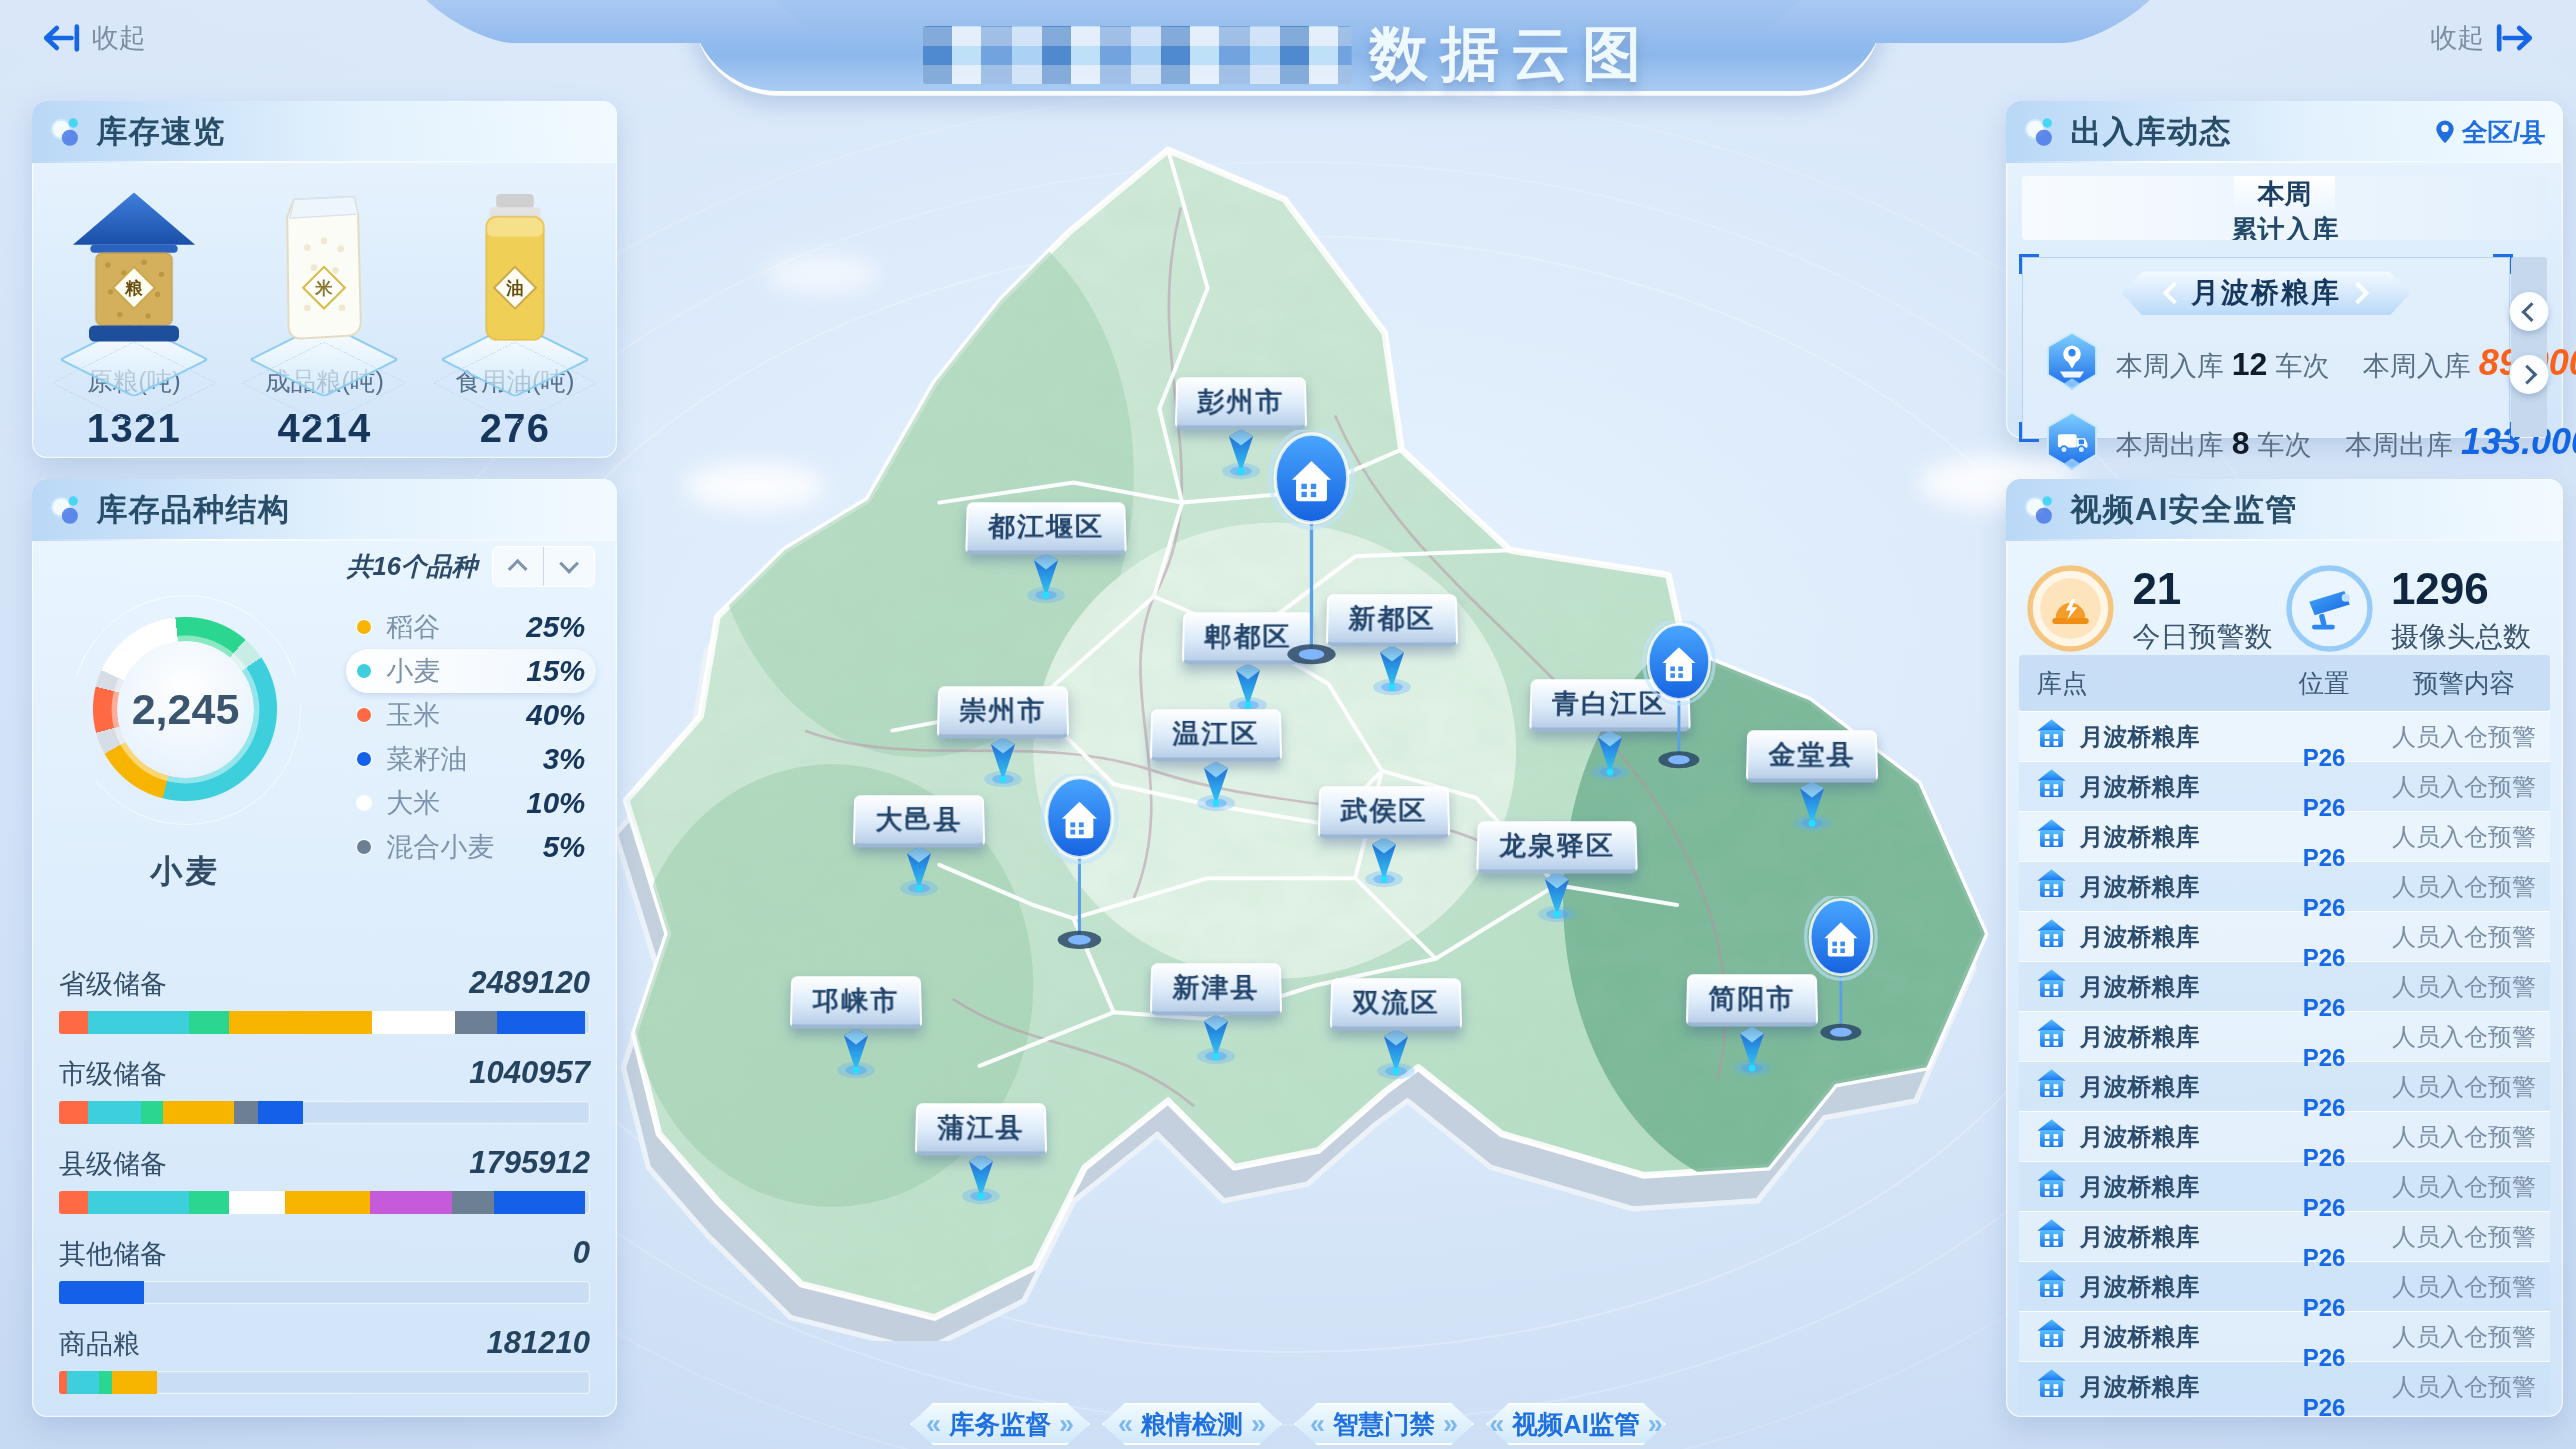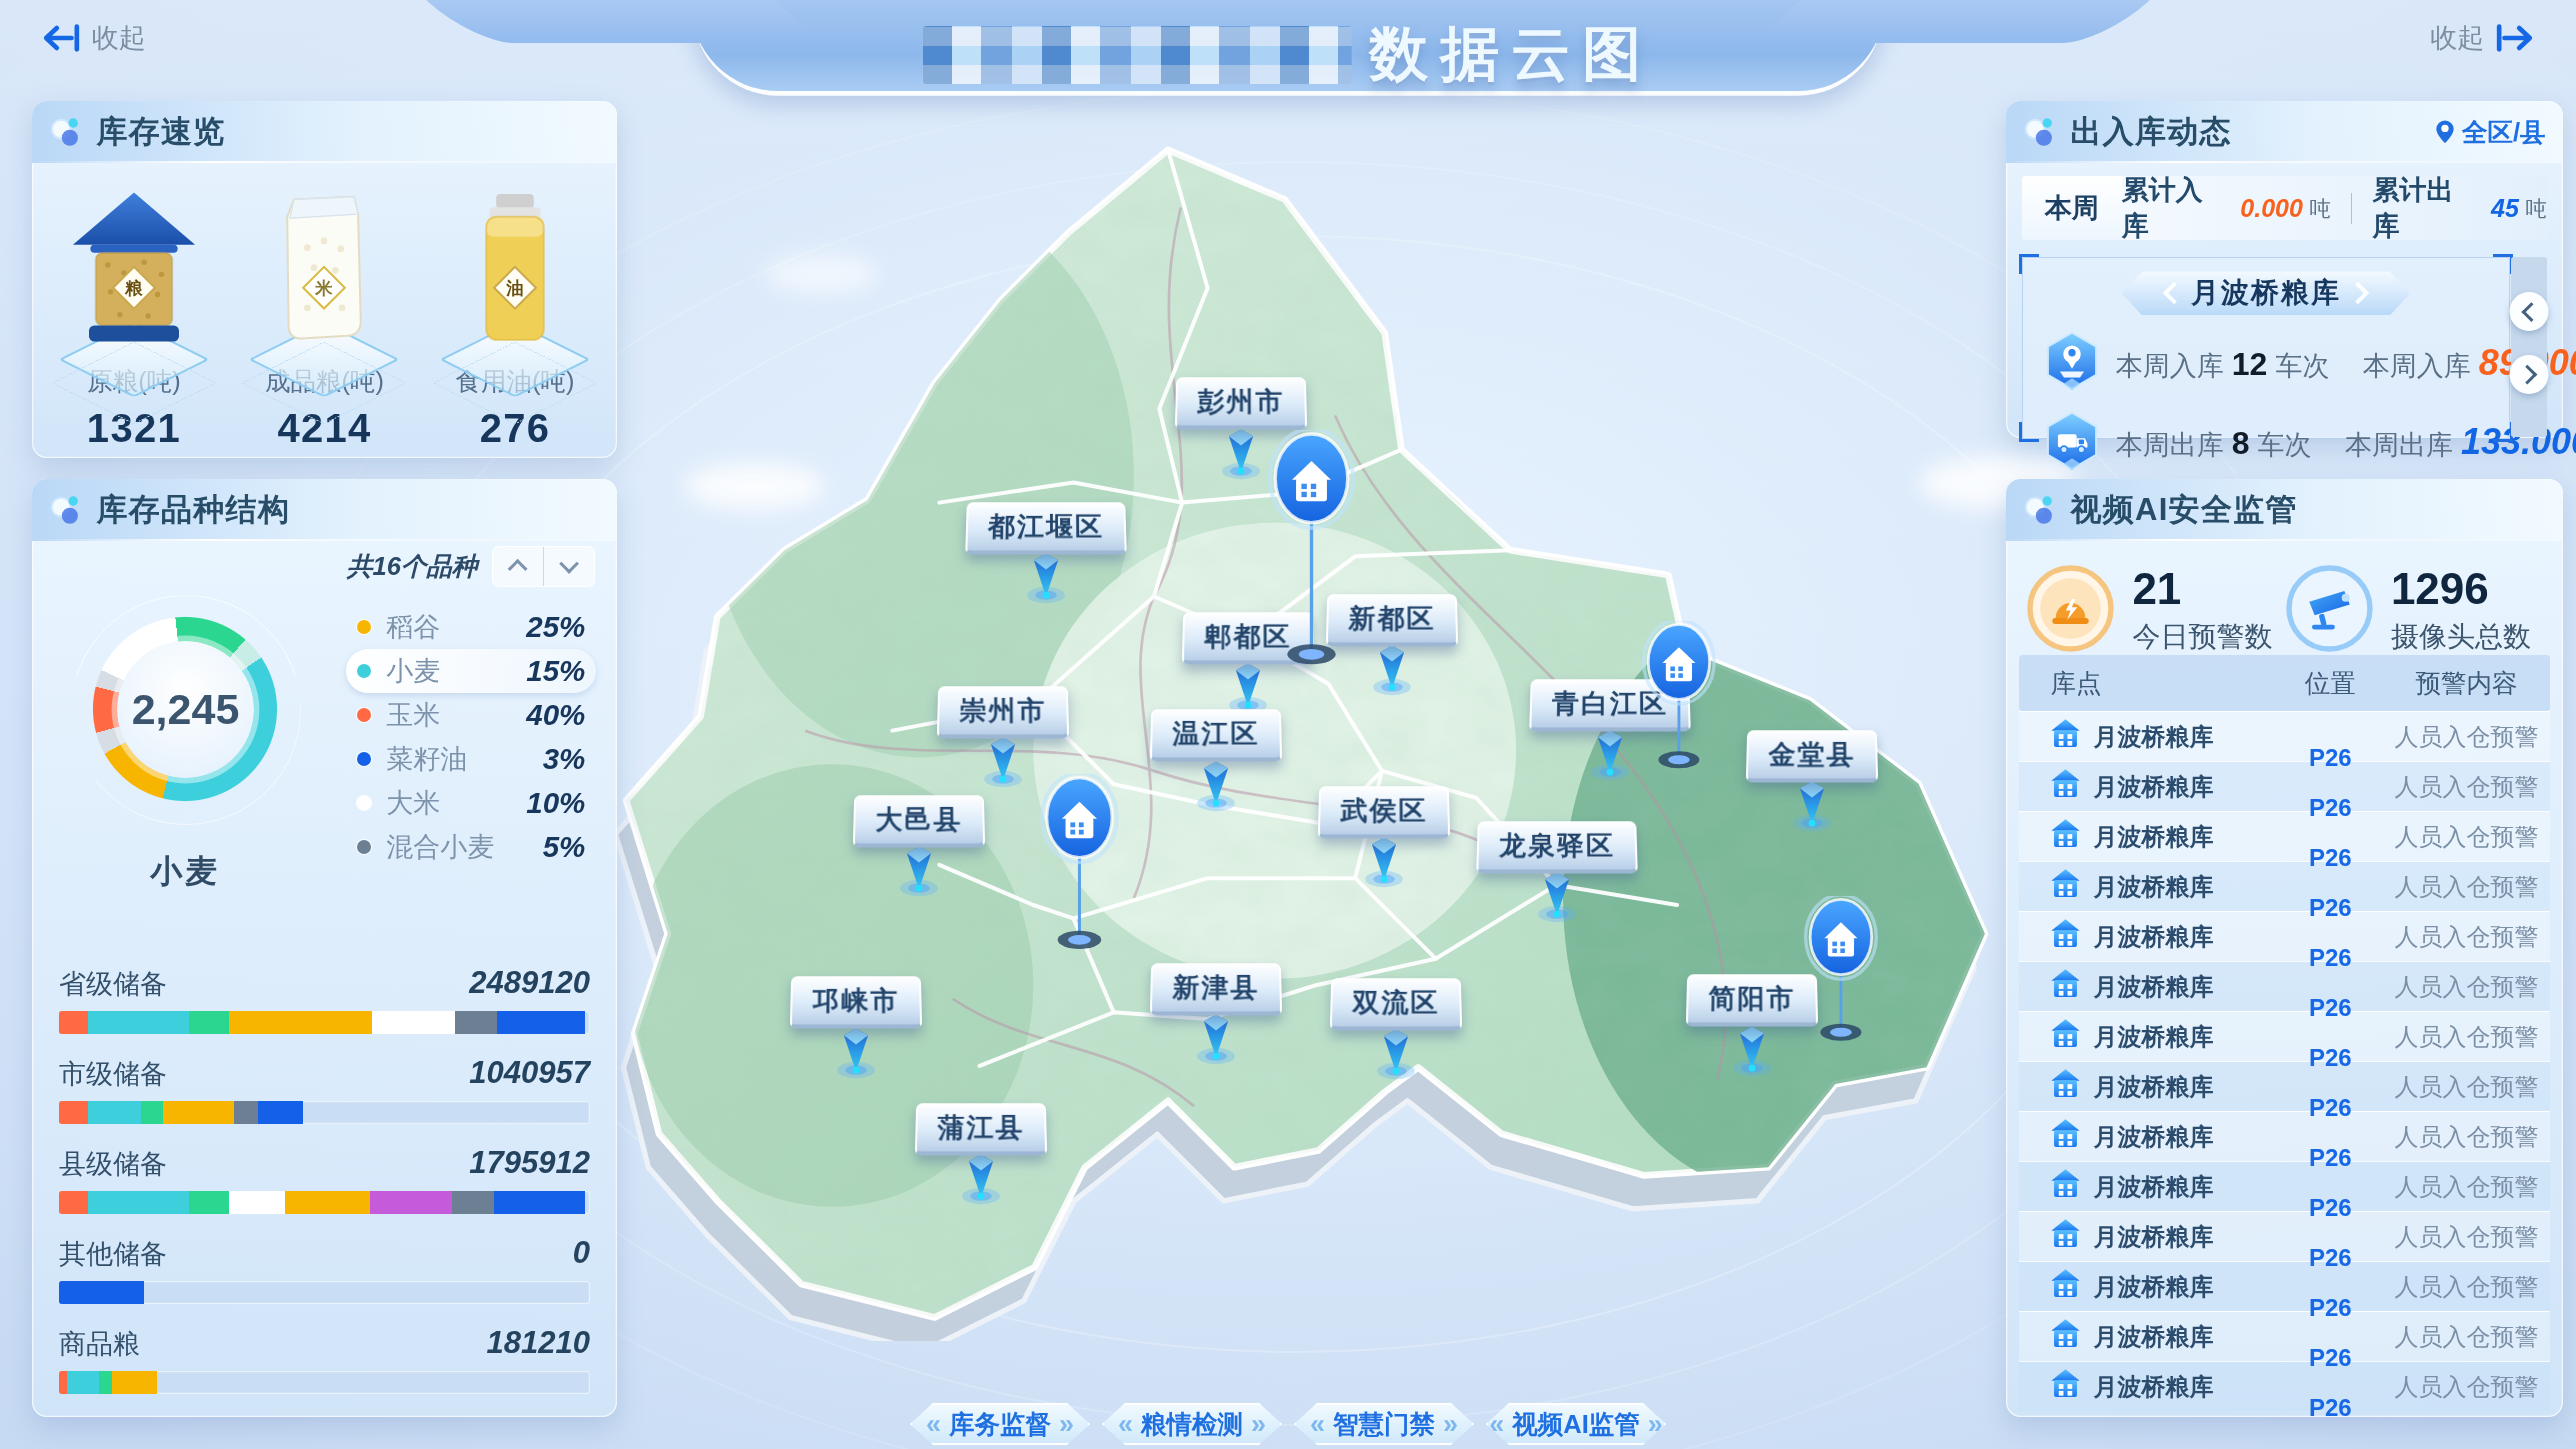--- a/index.html
+++ b/index.html
@@ -90,21 +90,21 @@
   .bar-group{height:90px;}
   .bar-top{display:flex;align-items:baseline;}
   .bar-name{font-size:27px;color:#33506b;}
   .bar-val{margin-left:auto;font-size:31px;font-weight:800;font-style:italic;color:#24435f;}
   .bar-track{margin-top:9.4px;height:23px;border-radius:2.7px;background:#c9ddf5;display:flex;overflow:hidden;
     box-shadow:inset 0 0 0 1.3px rgba(255,255,255,.6);}
   .bar-seg{height:100%;}
   
   .region{margin-left:auto;display:flex;align-items:center;gap:6.7px;font-size:25.5px;font-weight:700;color:#1f6fe0;cursor:pointer;}
   .io-strip{position:absolute;left:16px;right:16px;top:75px;height:64px;display:flex;align-items:center;
-    background:linear-gradient(90deg,#f7fbff,#e3f0fc);border-radius:4px;overflow:hidden;}
+    background:linear-gradient(90deg,#f7fbff,#e3f0fc);border-radius:4px;overflow:hidden;flex-direction:column;}
   .io-tab{width:101px;height:100%;display:flex;align-items:center;justify-content:center;
     background:linear-gradient(180deg,#ffffff,#edf6ff);font-size:27px;font-weight:800;color:#1d3f63;cursor:pointer;}
   .io-lab{font-size:27px;font-weight:800;color:#234a6a;}
   .io-val{margin-left:12px;font-size:25px;font-weight:800;font-style:italic;}
   .io-val.orange{color:#f9611c;} .io-val.blue{color:#1266e3;}
   .io-unit{margin-left:6.7px;font-size:21.5px;color:#5a7086;}
   .io-div{width:1.3px;height:31px;background:#a9c1dc;margin:0 20px;}
   .io-card{position:absolute;left:16px;top:156px;width:486px;height:180px;background:rgba(226,239,252,.8);
     border:1.3px solid rgba(130,175,230,.45);border-radius:2.7px;}
   .corner{position:absolute;width:17.4px;height:17.4px;border:0 solid #1f6fe0;}
@@ -130,21 +130,21 @@
   .rchev{width:10.7px;height:10.7px;border-left:3.4px solid #44617f;border-bottom:3.4px solid #44617f;}
   .rchev.l{transform:rotate(45deg);margin-left:4px;} .rchev.r{transform:rotate(225deg);margin-right:4px;}
   
   .ai-stats{position:absolute;left:20px;top:70px;right:20px;height:121px;display:flex;}
   .ai-stat{display:flex;align-items:center;gap:17.4px;width:50%;}
   .ai-num{font-size:44px;font-weight:800;color:#10263e;}
   .ai-lab{font-size:28px;color:#3c556e;margin-top:4px;}
   .ai-table{position:absolute;left:13.4px;right:13.4px;top:176px;}
   .ai-thead{height:56px;display:flex;align-items:center;background:rgba(176,206,238,.55);border-radius:4px;
     font-size:25.5px;color:#3c5a78;}
-  .col-site{flex:1.5;padding-left:31px;display:flex;align-items:center;gap:12px;}
+  .col-site{flex:1.5;padding-left:17px;display:flex;align-items:center;gap:12px;}
   .col-loc{flex:.7;text-align:center;}
   .col-alert{flex:1.1;text-align:center;}
   .ai-row{height:49px;display:flex;align-items:center;border-top:1.3px solid rgba(255,255,255,.85);font-size:24px;}
   .ai-row:nth-child(odd){background:rgba(255,255,255,.3);} .ai-row:nth-child(even){background:rgba(198,223,247,.35);}
   .ai-site{color:#2c4c6e;font-weight:600;} .ai-loc{color:#1668e6;font-weight:800;margin-top:43px;} .ai-alert{color:#7b8fa6;}
   
   .map-wrap{position:absolute;left:604px;top:127px;width:1395px;height:1214px;}
   .map-label{position:absolute;transform:translate(-50%,-50%) perspective(470px) rotateX(10deg);padding:5.4px 20px;
     background:linear-gradient(180deg,#fdfeff 0%,#dcebf9 55%,#b9cfe8 100%);
     border:2px solid #ffffff;border-bottom:4.7px solid #9db6d4;border-radius:6.7px;

